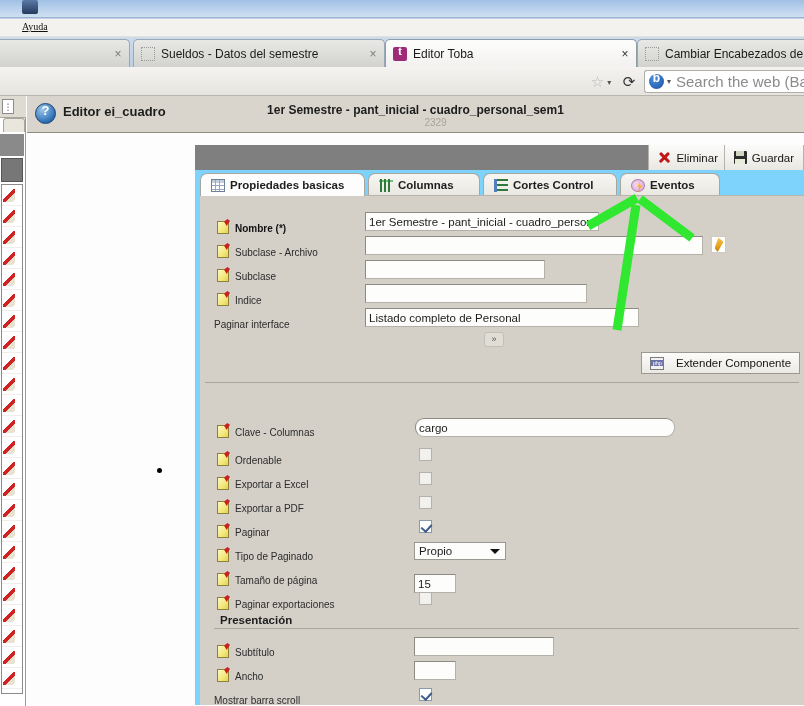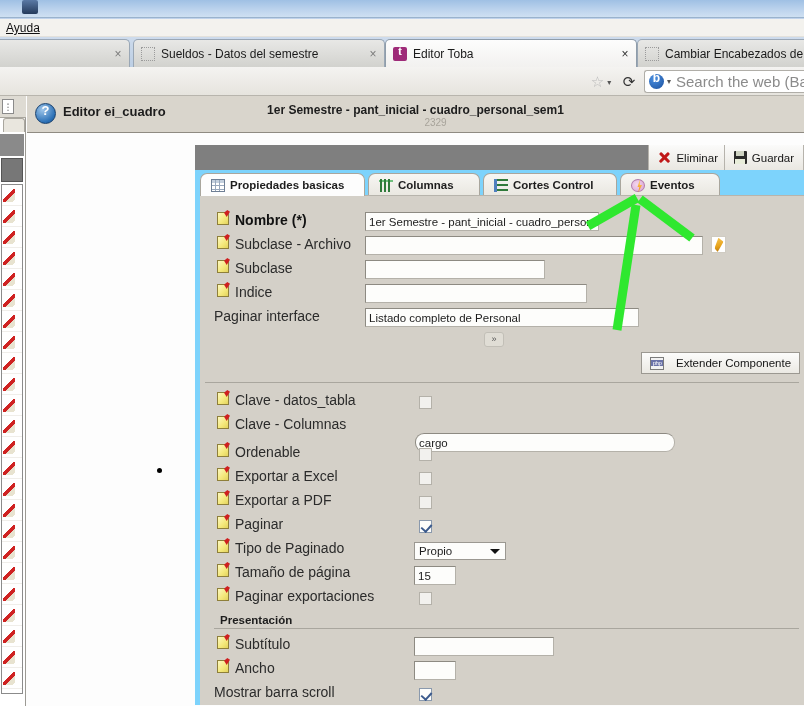--- a/index.html
+++ b/index.html
@@ -25,22 +25,22 @@
     position: absolute; left: 22px; top: 0px; width: 16px; height: 14px;
     background: linear-gradient(to bottom,#5a7aa6,#243b5c);
     border-radius: 2px;
   }
   #menubar {
     position: absolute; left: 0; top: 19px; width: 804px; height: 18px;
     background: #f3f2ee;
     border-bottom: 1px solid #e3e1db;
   }
   #menubar .menu-item {
-    position: absolute; left: 2px; top: 1px;
-    font-size: 12px; color: #111; padding: 1px 4px;
+    position: absolute; left: 18px; top: 1px;
+    font-size: 10px; color: #111; padding: 1px 4px; font-family: Liberation Serif, serif;
   }
   #menubar .menu-item u { text-decoration: underline; }
 
   #tabstrip {
     position: absolute; left: 0; top: 37px; width: 804px; height: 30px;
     background: linear-gradient(to bottom,#cddbec,#bccee4);
   }
   .tab {
     position: absolute; top: 2px; height: 28px;
     border: 1px solid #9aa7b5;
@@ -292,22 +292,22 @@
   #tab-panel {
     position: absolute; left: 5px; top: 50px; width: 604px; height: 510px;
     background: #d4d0c8;
     border-top: 1px solid #b7b4ac;
   }
 
   
   .frow { position: absolute; height: 22px; }
   .flabel {
     position: absolute; left: 0; top: 0; height: 22px;
-    display: flex; align-items: flex-start; gap: 6px;
-    font-size: 14px; color: #2b2b2b; white-space: nowrap;
+    display: flex; align-items: flex-end; gap: 6px;
+    font-size: 10px; color: #2b2b2b; white-space: nowrap;
   }
   .flabel.bold { font-weight: bold; color: #111; }
   .note-icon {
     width: 12px; height: 13px; flex: 0 0 12px; position: relative;
     background: linear-gradient(135deg,#fdf8c0 0%, #f4e87a 60%, #e2d25d 100%);
     border: 1px solid #8e7f3a;
   }
   .note-icon::after {
     content: ""; position: absolute; right: -2px; top: -3px;
     width: 6px; height: 7px; background: #cf2020;
@@ -636,34 +636,27 @@
           <span>»</span>
         </div>
 
         <div class="ext-btn" style="left:441px; top:156px;">
           <span class="php-glyph"></span>
           <span>Extender Componente</span>
         </div>
 
         <div class="hrule" style="left:5px; top:186px; width:594px;"></div>
 
-        <div class="frow" style="left:8px; top:196px; width:590px;">
-          <div class="flabel" style="left:9px;">
-            <span class="note-icon"></span>
-            <span>Clave - datos_tabla</span>
-          </div>
-          <div class="chk" style="left:211px; top:4px;"></div>
-        </div>
 
         <div class="frow" style="left:8px; top:220px; width:590px;">
           <div class="flabel" style="left:9px;">
             <span class="note-icon"></span>
             <span>Clave - Columnas</span>
           </div>
-          <div class="ftext" style="left:207px; width:260px; top:17px;border-radius:9px;">
+          <div class="ftext" style="left:207px; width:260px; top:2px;border-radius:9px;">
             <span>cargo</span>
           </div>
         </div>
 
         <div class="frow" style="left:8px; top:248px; width:590px;">
           <div class="flabel" style="left:9px;">
             <span class="note-icon"></span>
             <span>Ordenable</span>
           </div>
           <div class="chk" style="left:211px; top:4px;"></div>
@@ -702,21 +695,21 @@
             <span>Propio</span>
             <span class="arrow"></span>
           </div>
         </div>
 
         <div class="frow" style="left:8px; top:368px; width:590px;">
           <div class="flabel" style="left:9px;">
             <span class="note-icon"></span>
             <span>Tamaño de página</span>
           </div>
-          <div class="ftext" style="left:206px; top:2px; width:42px;">
+          <div class="ftext" style="left:206px; top:10px; width:42px;">
             <span>15</span>
           </div>
         </div>
 
         <div class="frow" style="left:8px; top:392px; width:590px;">
           <div class="flabel" style="left:9px;">
             <span class="note-icon"></span>
             <span>Paginar exportaciones</span>
           </div>
           <div class="chk" style="left:211px; top:4px;"></div>

